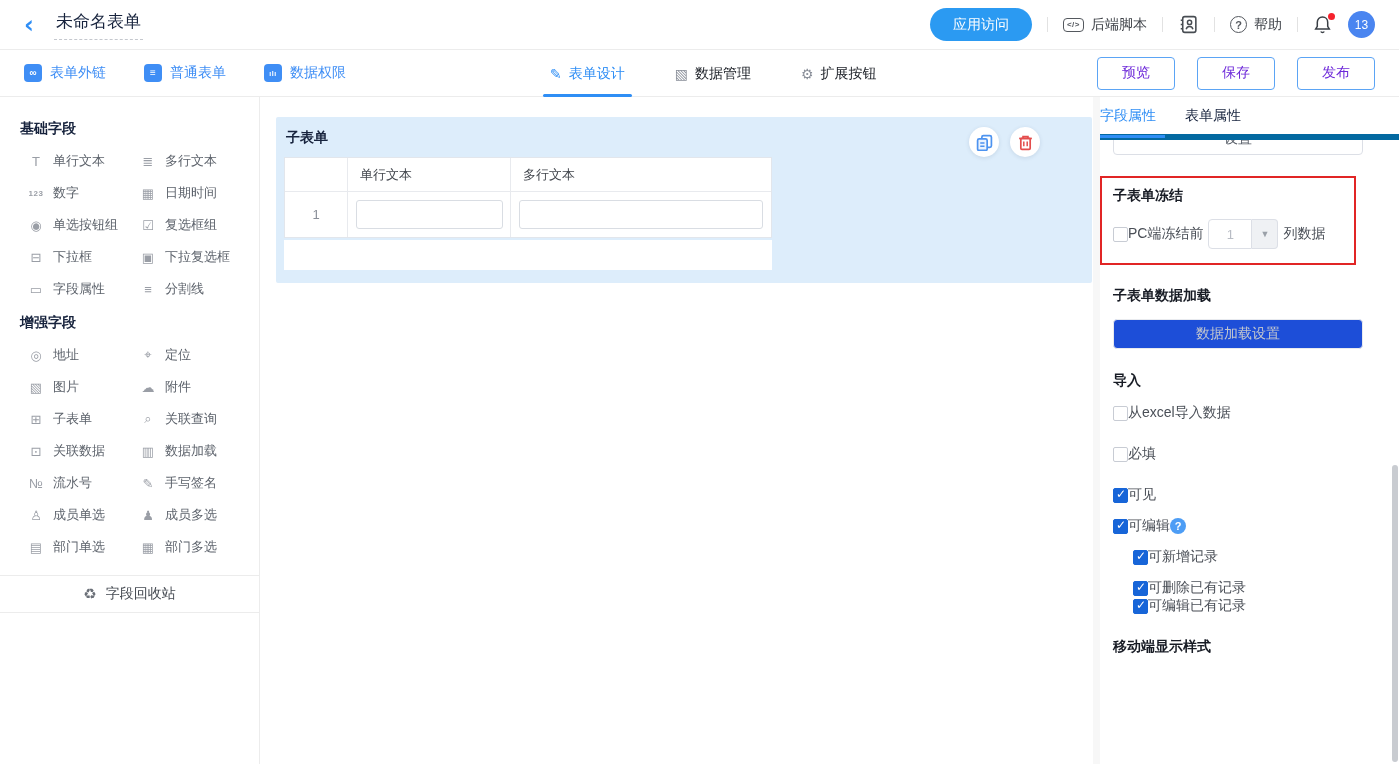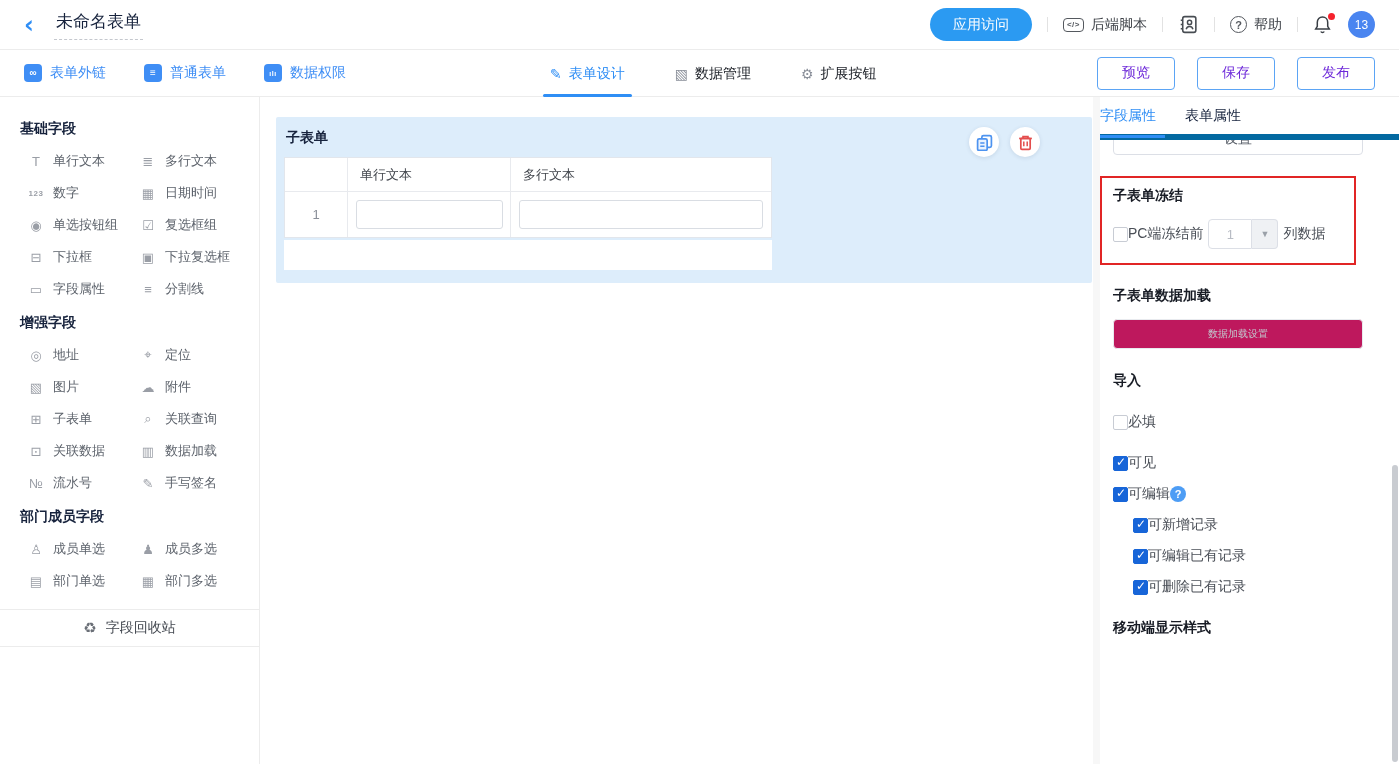--- a/index.html
+++ b/index.html
@@ -86,21 +86,21 @@
   .sec-h{font-size:14px;font-weight:bold;color:#181c25;margin-bottom:14px}
   .prow{display:flex;align-items:center;font-size:14px;color:#4a4f57;margin-bottom:13px}
   .prow.indent{margin-left:20px}
   .psec{margin-bottom:23px}
   .cb{width:15px;height:15px;border:1px solid #c8ccd4;border-radius:2px;background:#fff;flex:none;cursor:pointer;position:relative}
   .cb.on{background:#1765d8;border-color:#1765d8}
   .cb.on::after{content:"✓";position:absolute;left:2px;top:-2px;color:#fff;font-size:12px;font-weight:bold}
   .mini-select{display:flex;margin:0 5px;cursor:pointer}
   .ms-val{width:44px;height:30px;border:1px solid #dcdfe6;border-radius:4px 0 0 4px;background:#fff;color:#b8bcc4;font-size:13px;display:flex;align-items:center;justify-content:center}
   .ms-caret{width:26px;height:30px;border:1px solid #dcdfe6;border-left:none;border-radius:0 4px 4px 0;background:#eff1f4;color:#9aa0a8;font-size:9px;display:flex;align-items:center;justify-content:center}
-  .dis-btn{width:100%;height:30px;background:#be185d;border:1px solid #e8eaee;border-radius:4px;color:#c2c6cd;font-size:10px}
+  .dis-btn{width:100%;height:30px;background:#1d4ed8;border:1px solid #e8eaee;border-radius:4px;color:#c2c6cd;font-size:14px}
   .help-dot{width:16px;height:16px;border-radius:50%;background:#4d9df5;color:#fff;font-size:11px;display:flex;align-items:center;justify-content:center;font-weight:bold;cursor:pointer}
 
   .scrollthumb{position:absolute;right:1px;top:465px;width:6px;height:297px;background:#c9ccd1;border-radius:3px;z-index:50}
 
   .red-dot{position:absolute;top:-1px;right:-2px;width:7px;height:7px;border-radius:50%;background:#f5222d}
 </style>
 </head>
 <body>
 
 <header class="topbar">
@@ -257,21 +257,20 @@
     <span class="p-item">
         <span class="p-ic">№</span>
         <span>流水号</span>
       </span>
     <span class="p-item">
         <span class="p-ic">✎</span>
         <span>手写签名</span>
       </span>
   </div>
 
-  <div class="side-h">部门成员字段</div>
   <div class="palette">
     <span class="p-item">
         <span class="p-ic">♙</span>
         <span>成员单选</span>
       </span>
     <span class="p-item">
         <span class="p-ic">♟</span>
         <span>成员多选</span>
       </span>
     <span class="p-item">
@@ -355,20 +354,24 @@
       </div>
     </div>
 
     <div class="psec">
       <div class="sec-h">子表单数据加载</div>
       <button class="dis-btn">数据加载设置</button>
     </div>
 
     <div class="psec">
       <div class="sec-h">导入</div>
+      <div class="prow" style="margin-bottom:0">
+        <span class="cb"></span>
+        <span>从excel导入数据</span>
+      </div>
     </div>
 
     <div class="psec">
       <div class="prow" style="margin-bottom:12px">
         <span class="cb"></span>
         <span>必填</span>
       </div>
     </div>
 
     <div class="psec">
@@ -378,28 +381,28 @@
       </div>
       <div class="prow">
         <span class="cb on"></span>
         <span>可编辑</span>
         <span class="help-dot">?</span>
       </div>
       <div class="prow indent">
         <span class="cb on"></span>
         <span>可新增记录</span>
       </div>
+      <div class="prow indent" style="margin-bottom:0">
+        <span class="cb on"></span>
+        <span>可删除已有记录</span>
+      </div>
       <div class="prow indent">
         <span class="cb on"></span>
         <span>可编辑已有记录</span>
       </div>
-      <div class="prow indent" style="margin-bottom:0">
-        <span class="cb on"></span>
-        <span>可删除已有记录</span>
-      </div>
     </div>
 
     <div class="psec">
       <div class="sec-h">移动端显示样式</div>
 
     </div>
 
   </div>
 </aside>
 

